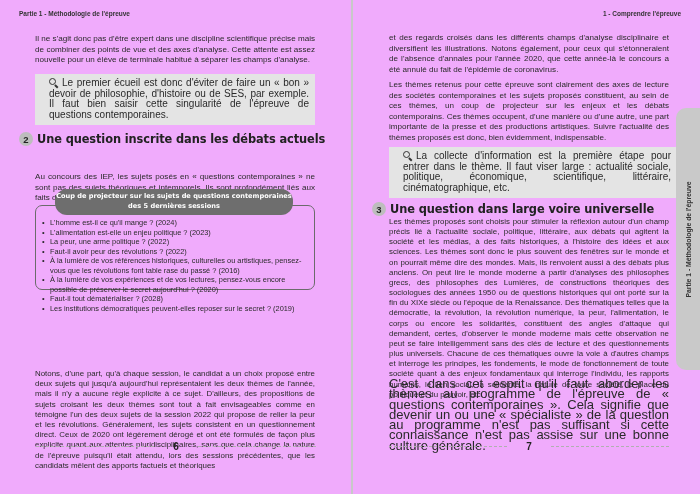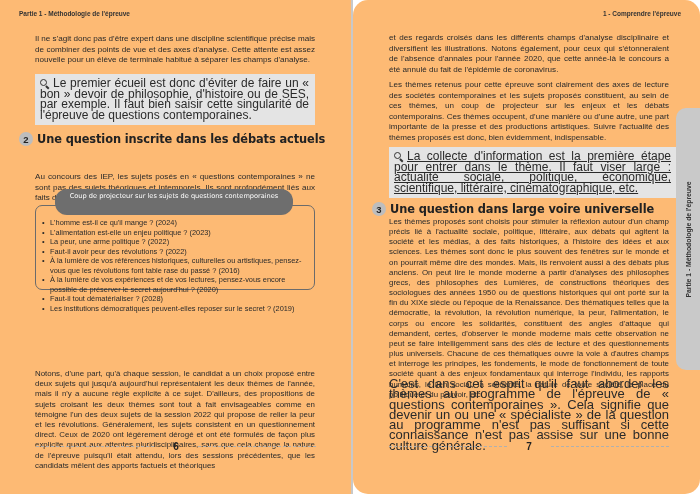--- a/index.html
+++ b/index.html
@@ -1,40 +1,40 @@
 <!DOCTYPE html>
 <html><head>
 <meta charset="utf-8">
 <style>
   * { box-sizing: border-box; margin: 0; padding: 0; }
   html, body { width: 700px; height: 494px; background: #ffffff; overflow: hidden; }
   body { font-family: "Liberation Sans", sans-serif; color: #222; position: relative; }
 
-  .page { position: absolute; top: 0; height: 494px; background: #fdba74; }
+  .page { position: absolute; top: 0; height: 494px; background: #f0abfc; }
   .page-left { left: 0; width: 351px; }
-  .page-right { left: 353px; width: 347px; border-radius: 15px; }
+  .page-right { left: 353px; width: 347px; }
   .spine { position: absolute; left: 351px; top: 0; width: 2px; height: 494px; background: #c8c8c8; }
 
   .running-head { position: absolute; top: 10px; font-size: 6.5px; font-weight: bold; color: #333; }
   .page-left .running-head { left: 19px; }
   .page-right .running-head { right: 19px; }
 
   .para { position: absolute; font-size: 8.1px; line-height: 10.6px; text-align: justify; color: #2a2a2a; }
 
-  .tip-box { position: absolute; background: #e4e4e4; padding: 4px 6px 5px 5px; font-size: 12px; line-height: 10.6px; color: #2a2a2a; text-align: justify; }
+  .tip-box { position: absolute; background: #e4e4e4; padding: 4px 6px 5px 14px; font-size: 10px; line-height: 10.6px; color: #2a2a2a; text-align: justify; }
   .tip-box .mag { display: inline-block; width: 10px; height: 9px; position: relative; vertical-align: -1px; margin-right: 3px; }
   .mag .lens { position: absolute; left: 0; top: 0; width: 7px; height: 7px; border: 1.6px solid #333; border-radius: 50%; }
   .mag .handle { position: absolute; left: 6px; top: 6px; width: 4px; height: 1.8px; background: #333; transform: rotate(45deg); transform-origin: left center; }
 
   .section-head { position: absolute; display: flex; align-items: center; }
   .badge { width: 14px; height: 14px; border-radius: 50%; background: #bdbdbd; color: #222; font-weight: bold; font-size: 9.5px; display: flex; align-items: center; justify-content: center; margin-right: 4px; }
   .section-title { font-family: "DejaVu Sans", sans-serif; font-weight: bold; font-size: 11.4px; color: #222; letter-spacing: -0.1px; }
 
   .projector-box { position: absolute; left: 35px; top: 205px; width: 280px; height: 85px; border: 1.3px solid #6b6b6b; border-radius: 7px; }
-  .projector-title { position: absolute; left: 55px; top: 189px; width: 238px; height: 26px; background: #6e6e6e; border-radius: 12px; color: #fff; font-family: "DejaVu Sans", sans-serif; font-weight: normal; font-size: 6.6px; line-height: 9.5px; text-align: center; padding-top: 3px; }
+  .projector-title { position: absolute; left: 55px; top: 189px; width: 238px; height: 26px; background: #6e6e6e; border-radius: 12px; color: #fff; font-family: "DejaVu Sans", sans-serif; font-weight: bold; font-size: 6.6px; line-height: 9.5px; text-align: center; padding-top: 3px; }
   .projector-list { position: absolute; left: 40px; top: 218px; width: 272px; list-style: none; font-size: 7.4px; line-height: 9.55px; color: #2a2a2a; }
   .projector-list li { position: relative; padding-left: 10px; }
   .projector-list li::before { content: "•"; position: absolute; left: 2px; top: 0; }
 
   .folio { position: absolute; top: 441px; display: flex; align-items: center; }
   .folio .dash { width: 118px; border-top: 1px dashed #b0b0b0; }
   .folio .num { font-weight: bold; font-size: 10px; color: #222; width: 44px; text-align: center; }
 
   .side-tab { position: absolute; left: 676px; top: 108px; width: 24px; height: 262px; background: #c9c9c9; border-radius: 10px 0 0 10px; }
   .side-tab-label { position: absolute; left: 676px; top: 108px; width: 24px; height: 262px; display: flex; align-items: center; justify-content: center; }
@@ -54,20 +54,21 @@
 
   <div class="section-head" style="left:19px; top:132px;">
     <span class="badge">2</span>
     <span class="section-title">Une question inscrite dans les débats actuels</span>
   </div>
   <p class="para" style="left:35px; top:148px; width:280px;margin-top:24px;">Au concours des IEP, les sujets posés en « questions contemporaines » ne sont pas des sujets théoriques et intemporels. Ils sont profondément liés aux faits de sociétés et débats qui parcourent nos sociétés.</p>
 
   <div class="projector-box"></div>
   <div class="projector-title">
     <div>Coup de projecteur sur les sujets de questions contemporaines</div>
+    <div>des 5 dernières sessions</div>
   </div>
   <ul class="projector-list">
     <li>L'homme est-il ce qu'il mange ? (2024)</li>
     <li>L'alimentation est-elle un enjeu politique ? (2023)</li>
     <li>La peur, une arme politique ? (2022)</li>
     <li>Faut-il avoir peur des révolutions ? (2022)</li>
     <li>À la lumière de vos références historiques, culturelles ou artistiques, pensez-vous que les révolutions font table rase du passé ? (2016)</li>
     <li>À la lumière de vos expériences et de vos lectures, pensez-vous encore possible de préserver le secret aujourd'hui ? (2020)</li>
     <li>Faut-il tout dématérialiser ? (2028)</li>
     <li>Les institutions démocratiques peuvent-elles reposer sur le secret ? (2019)</li>
@@ -83,21 +84,21 @@
 </div>
 
 <div class="spine"></div>
 
 <div class="page page-right">
   <div class="running-head">1 - Comprendre l'épreuve</div>
 
   <p class="para" style="left:36px; top:33px; width:280px;">et des regards croisés dans les différents champs d'analyse disciplinaire et diversifient les illustrations. Notons également, pour ceux qui s'étonneraient de l'absence d'annales pour l'année 2020, que cette année-là le concours a été annulé du fait de l'épidémie de coronavirus.</p>
   <p class="para" style="left:36px; top:80px; width:280px;">Les thèmes retenus pour cette épreuve sont clairement des axes de lecture des sociétés contemporaines et les sujets proposés constituent, au sein de ces thèmes, un coup de projecteur sur les enjeux et les débats contemporains. Ces thèmes occupent, d'une manière ou d'une autre, une part importante de la presse et des productions artistiques. Suivre l'actualité des thèmes proposés est donc, bien évidemment, indispensable.</p>
 
-  <div class="tip-box" style="left:36px; top:147px; width:288px;text-decoration:underline;">
+  <div class="tip-box" style="left:36px; top:147px; width:288px;">
     <span class="mag"><span class="lens"></span><span class="handle"></span></span><span>La collecte d'information est la première étape pour entrer dans le thème. Il faut viser large : actualité sociale, politique, économique, scientifique, littéraire, cinématographique, etc.</span>
   </div>
 
   <div class="section-head" style="left:19px; top:202px;">
     <span class="badge">3</span>
     <span class="section-title">Une question dans large voire universelle</span>
   </div>
   <p class="para" style="left:36px; top:217px; width:280px; font-size:7.9px; line-height:10.15px;">Les thèmes proposés sont choisis pour stimuler la réflexion autour d'un champ précis lié à l'actualité sociale, politique, littéraire, aux débats qui agitent la société et les médias, à des faits historiques, à l'histoire des idées et aux sciences. Les thèmes sont donc le plus souvent des fenêtres sur le monde et on pourrait même dire des mondes. Mais, ils renvoient aussi à des débats plus anciens. On peut lire le monde moderne à partir d'analyses des philosophes grecs, des philosophes des Lumières, de constructions théoriques des sociologues des années 1950 ou de questions historiques qui ont porté sur la fin du XIXe siècle ou l'époque de la Renaissance. Des thématiques telles que la démocratie, la révolution, la révolution numérique, la peur, l'alimentation, le corps ou encore les solidarités, constituent des angles d'attaque qui demandent, certes, d'observer le monde moderne mais cette observation ne peut se faire intelligemment sans des clés de lecture et des questionnements plus universels. Chacune de ces thématiques ouvre la voie à d'autres champs et interroge les principes, les fondements, le mode de fonctionnement de toute société quant à des enjeux fondamentaux qui interroge l'individu, les rapports humains, le lien social, la solidarité, la nature de toute société, la place du politique et du pouvoir, etc.</p>
 
   <p class="para" style="left:36px; top:379px; width:280px; font-size:13px; line-height:10.3px;">C'est dans cet esprit qu'il faut aborder les thèmes au programme de l'épreuve de « questions contemporaines ». Cela signifie que devenir un ou une « spécialiste » de la question au programme n'est pas suffisant si cette connaissance n'est pas assise sur une bonne culture générale.</p>

